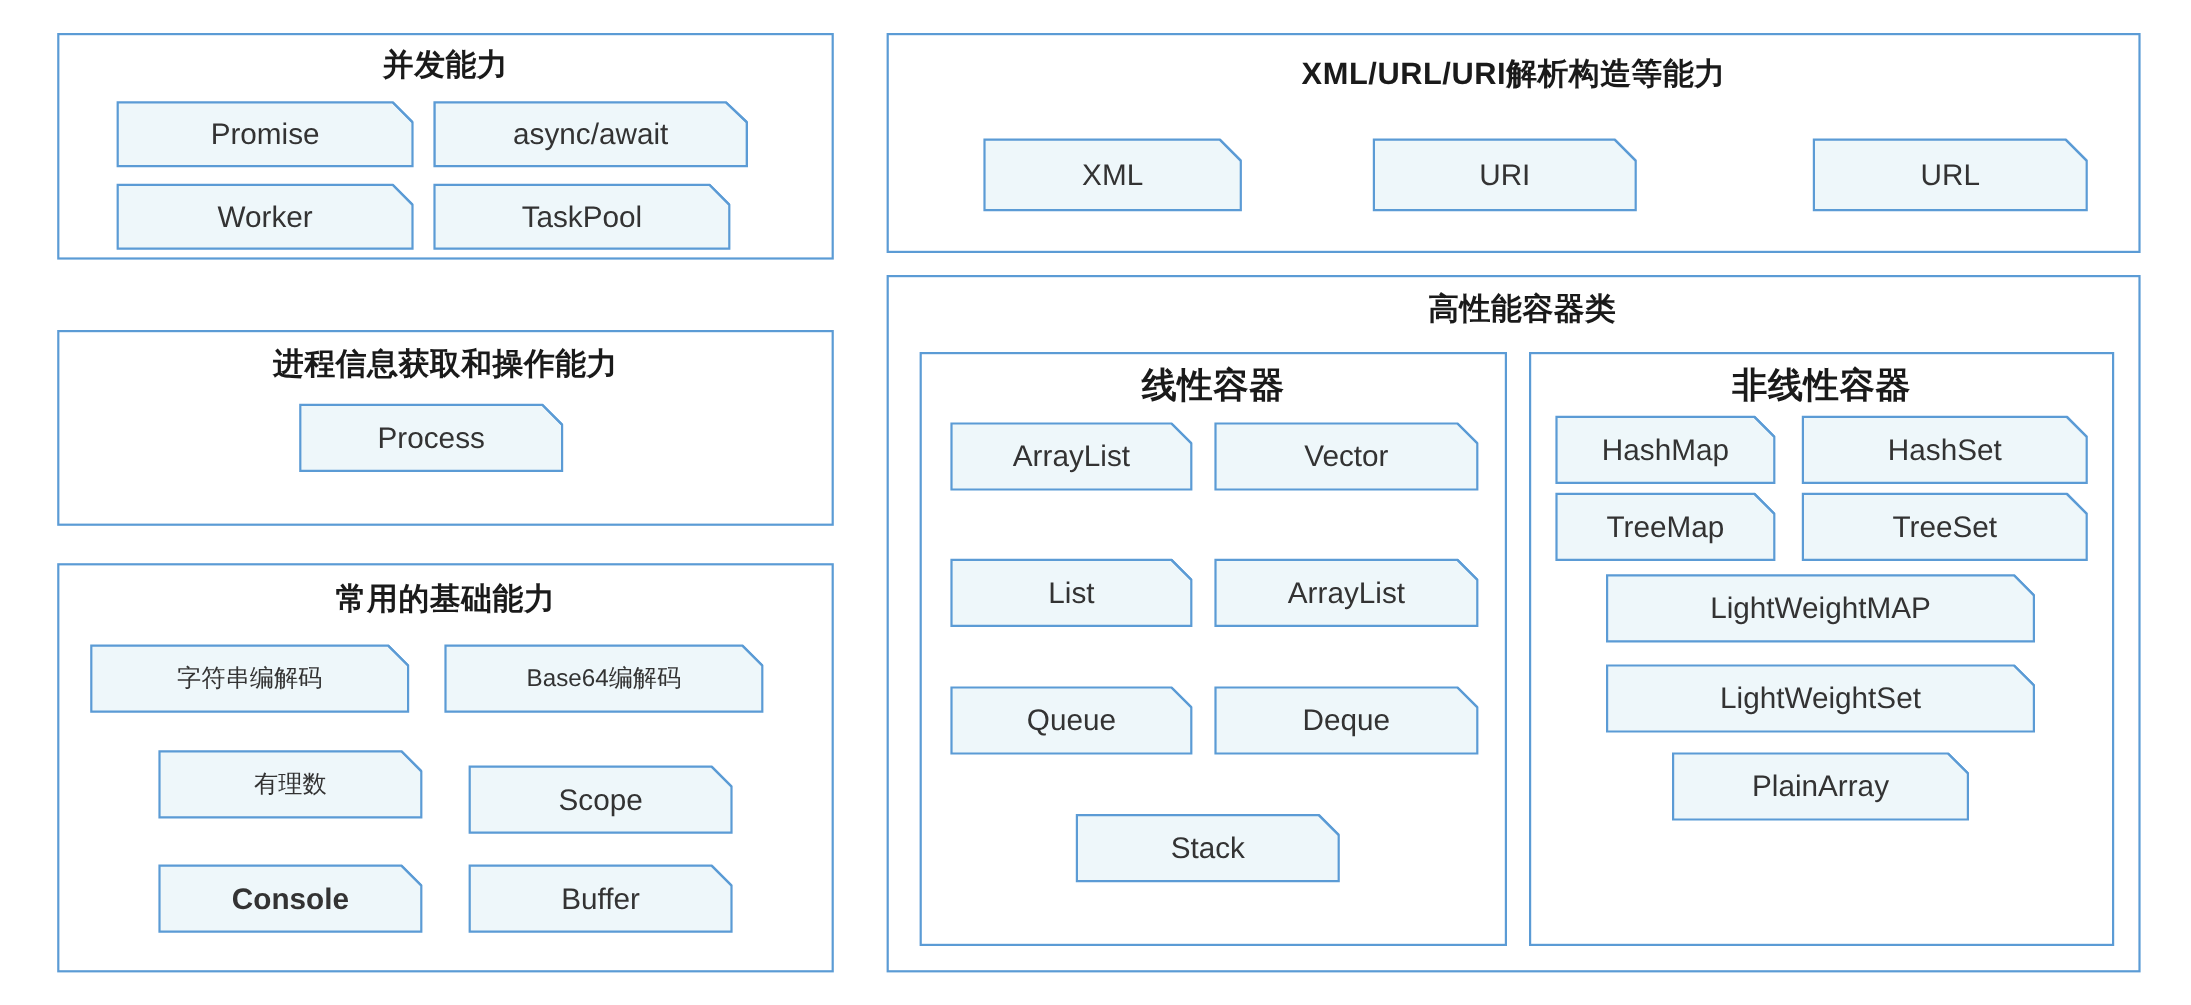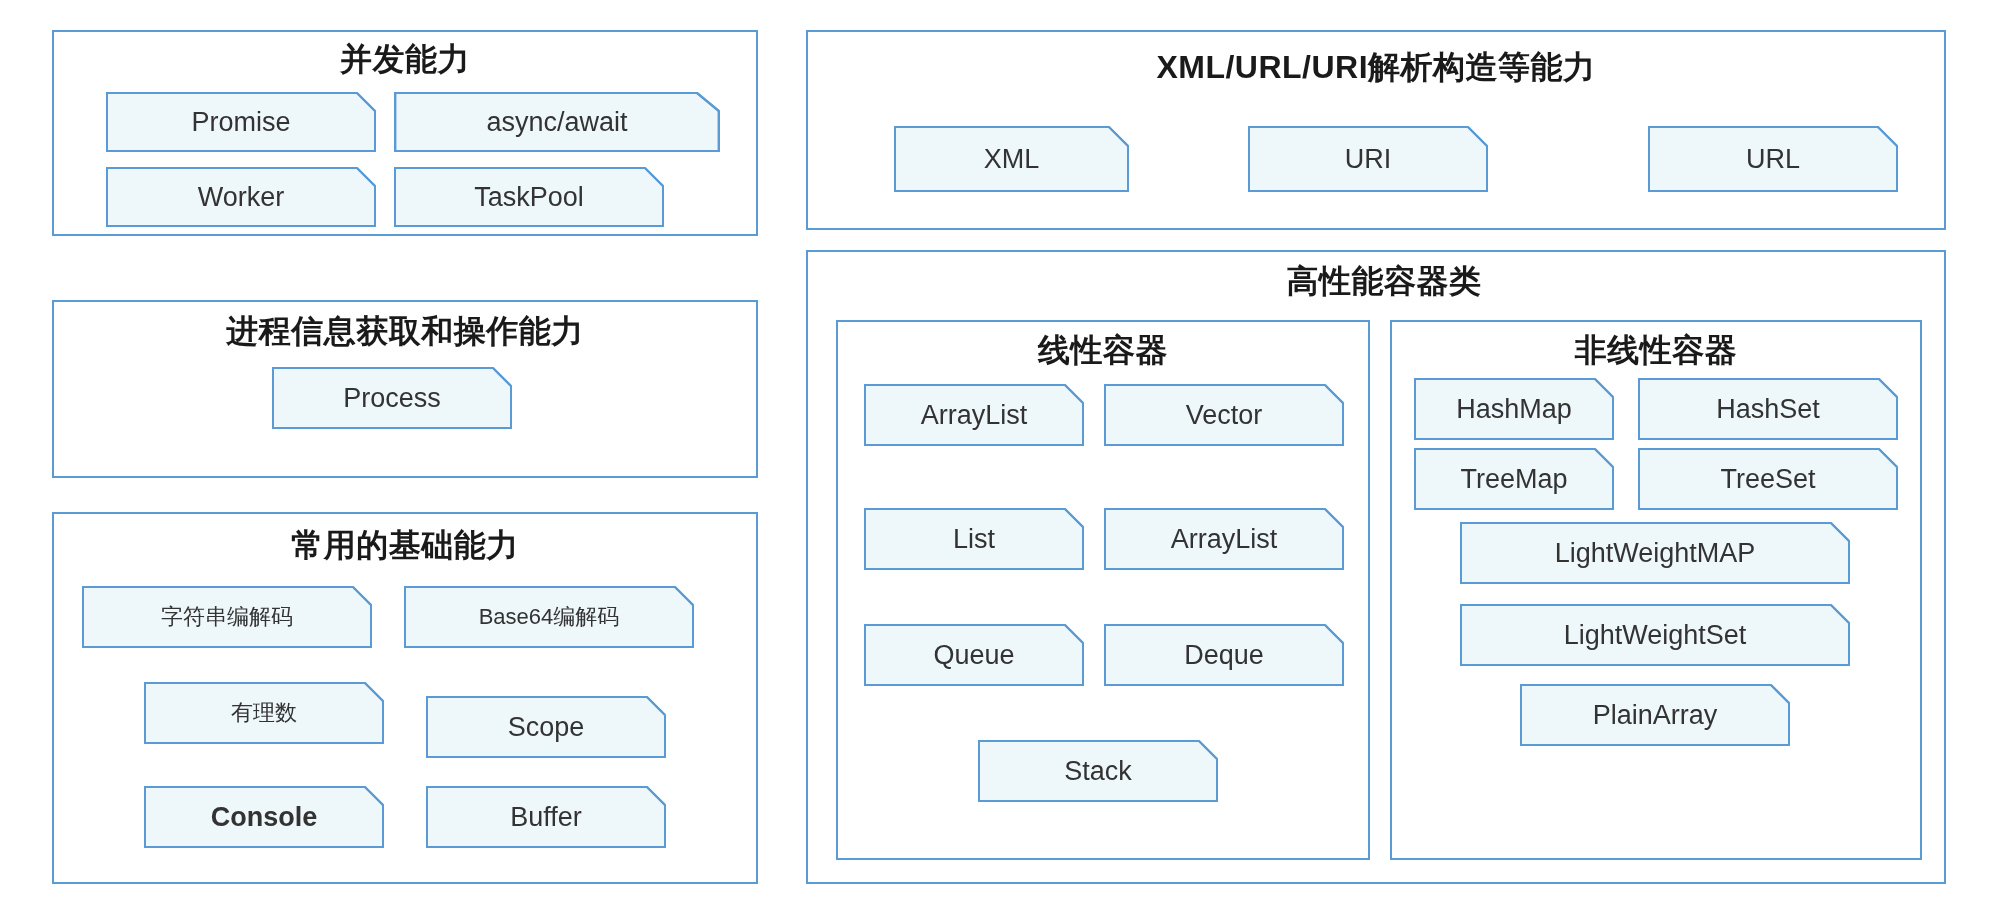--- a/index.html
+++ b/index.html
@@ -29,21 +29,21 @@
     box-sizing: border-box;
   }
   .group > .group-title {
     text-align: center;
     font-weight: bold;
     color: #1a1a1a;
     letter-spacing: 0.5px;
     user-select: none;
   }
 
-  .t-28 { font-size: 32px; line-height: 34px; }
+  .t-28 { font-size: 28px; line-height: 34px; }
   .t-26 { font-size: 32px; line-height: 32px; }
 
   
   .note {
     position: absolute;
     box-sizing: border-box;
     color: #333333;
     display: flex;
     align-items: center;
     justify-content: center;
@@ -81,21 +81,21 @@
 
     <div class="note" style="left:52px; top:60px; width:270px; height:60px;">
       <svg class="note-svg" viewBox="0 0 270 60" preserveAspectRatio="none">
         <path class="note-fill" d="M1 1 H251 L269 19 V59 H1 Z"></path>
         <path class="note-stroke" d="M1 1 H251 L269 19 V59 H1 Z"></path>
         <path class="note-stroke" d="M251 1 L269 19"></path>
       </svg>
       <span class="note-label">Promise</span>
     </div>
 
-    <div class="note" style="left:340px; top:60px; width:326px; height:60px;">
+    <div class="note" style="left:340px; top:60px; width:286px; height:60px;">
       <svg class="note-svg" viewBox="0 0 270 60" preserveAspectRatio="none">
         <path class="note-fill" d="M1 1 H251 L269 19 V59 H1 Z"></path>
         <path class="note-stroke" d="M1 1 H251 L269 19 V59 H1 Z"></path>
         <path class="note-stroke" d="M251 1 L269 19"></path>
       </svg>
       <span class="note-label">async/await</span>
     </div>
 
     <div class="note" style="left:52px; top:135px; width:270px; height:60px;">
       <svg class="note-svg" viewBox="0 0 270 60" preserveAspectRatio="none">

